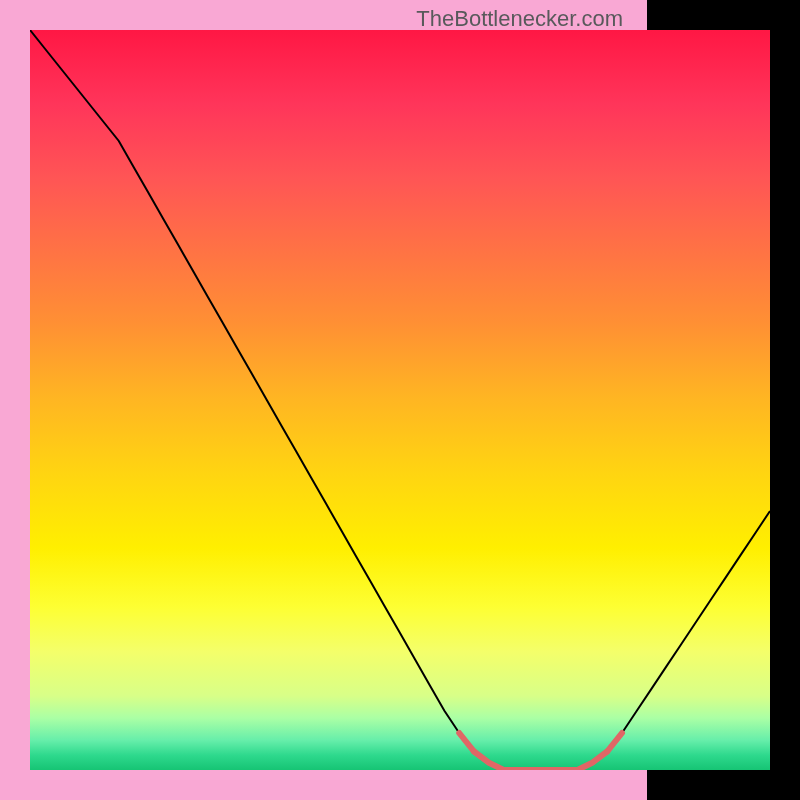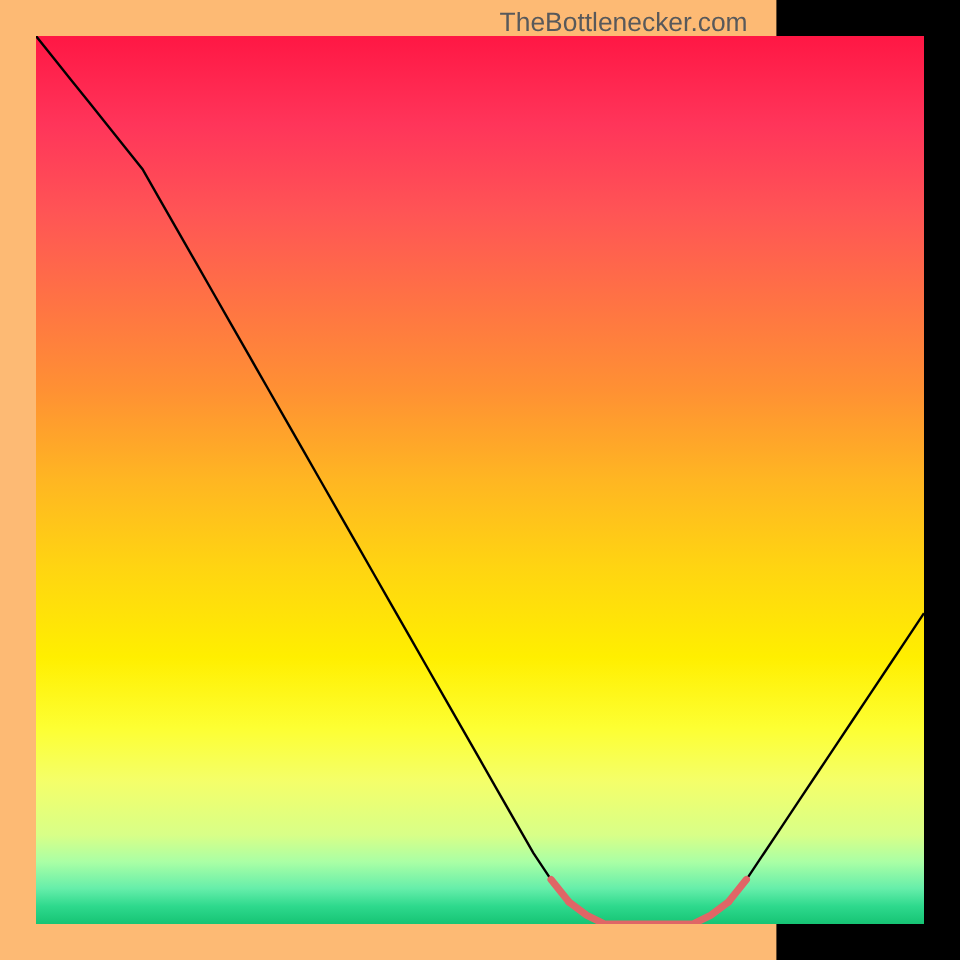--- a/index.html
+++ b/index.html
@@ -7,21 +7,21 @@
     padding: 0;
     width: 800px;
     height: 800px;
     background: #000000;
     overflow: hidden;
   }
   .chart-container {
     position: relative;
     width: 647px;
     height: 800px;
-    background: #fdba74;
+    background: #f9a8d4;
   }
   .watermark {
     position: absolute;
     top: 6px;
     right: 24px;
     color: #58595b;
     font-family: Arial, Helvetica, sans-serif;
     font-size: 22px;
     font-weight: 500;
     z-index: 10;

